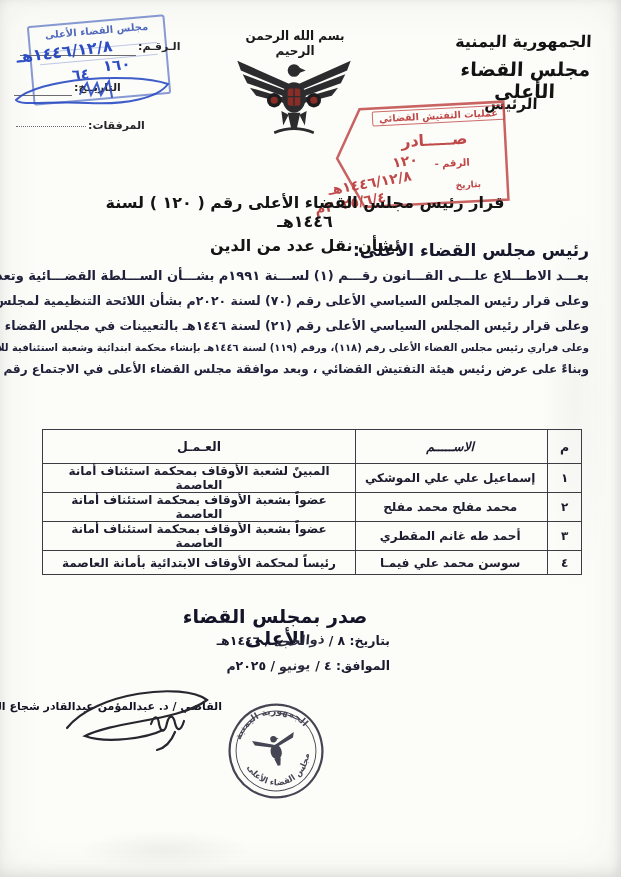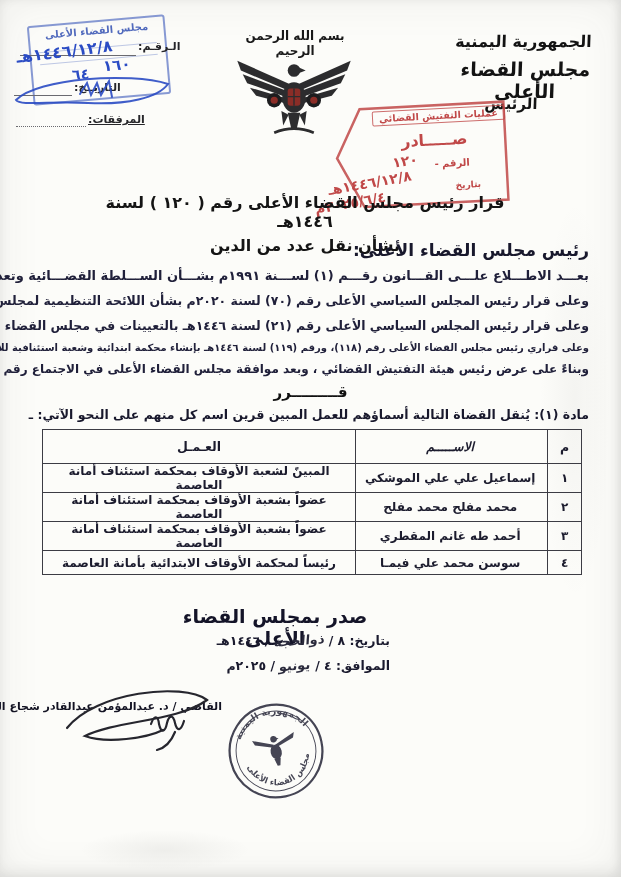--- a/index.html
+++ b/index.html
@@ -83,21 +83,21 @@
   <div class="abs blue-stamp">
     <div class="bs-title">مجلس القضاء الأعلى</div>
     <div class="bs-line"></div>
     <div class="bs-line"></div>
   </div>
 
   <div class="abs lh-label" style="left:138px;top:40px;">الـرقـم:</div>
   <div class="abs lh-line" style="left:20px;top:55px;width:116px;"></div>
   <div class="abs lh-label" style="left:74px;top:81px;">التاريــخ:</div>
   <div class="abs lh-line" style="left:14px;top:95px;width:58px;"></div>
-  <div class="abs lh-label" style="left:88px;top:113px;text-decoration:underline;">المرفقات:</div>
+  <div class="abs lh-label" style="left:88px;top:119px;">المرفقات:</div>
   <div class="abs lh-line" style="left:16px;top:126px;width:70px;border-top-style:dotted;"></div>
 
   <div class="abs hw-blue" style="left:16px;top:42px;font-size:16px;transform:rotate(-7deg);">١٤٤٦/١٢/٨هـ</div>
   <div class="abs hw-blue" style="left:103px;top:56px;font-size:15px;transform:rotate(-5deg);">١٦٠</div>
   <div class="abs hw-blue" style="left:72px;top:66px;font-size:14px;transform:rotate(-4deg);">٦٤</div>
   <svg class="abs" style="left:8px;top:70px;" width="172" height="46" viewBox="0 0 172 46">
     <g fill="none" stroke="#2b4cc4" stroke-width="2" opacity=".9" stroke-linecap="round">
       <path d="M8 30 C30 8 122 2 160 14 C150 28 118 35 80 33 C42 31 12 36 8 30 Z"></path>
       <path d="M72 24 l7 -11 l4 12 l6 -12 l4 12 l8 -14 l3 16"></path>
     </g>
@@ -153,23 +153,21 @@
   <div class="abs salutation">رئيس مجلس القضاء الأعلى:</div>
 
   <div class="abs preamble">
     <div class="p-l1">بعـــد الاطـــلاع علـــى القـــانون رقـــم (١) لســـنة ١٩٩١م بشـــأن الســـلطة القضـــائية وتعديلاتـــه</div>
     <div class="p-l2">وعلى قرار رئيس المجلس السياسي الأعلى رقم (٧٠) لسنة ٢٠٢٠م بشأن اللائحة التنظيمية لمجلس القضاء الأعلى،</div>
     <div class="p-l3">وعلى قرار رئيس المجلس السياسي الأعلى رقم (٢١) لسنة ١٤٤٦هـ بالتعيينات في مجلس القضاء الأعلى،</div>
     <div class="p-l4">وعلى قراري رئيس مجلس القضاء الأعلى رقم (١١٨)، ورقم (١١٩) لسنة ١٤٤٦هـ بإنشاء محكمة ابتدائية وشعبة استئنافية للأوقاف بأمانة العاصمة،</div>
     <div class="p-l5">وبناءً على عرض رئيس هيئة التفتيش القضائي ، وبعد موافقة مجلس القضاء الأعلى في الاجتماع رقم (٣٥) لسنة ١٤٤٦هـ</div>
   </div>
 
-  <div class="abs decree-word">قـــــــــرر</div>
-
-  <div class="abs article1">مادة (١): يُنقل القضاة التالية أسماؤهم للعمل المبين قرين اسم كل منهم على النحو الآتي: ـ</div>
+
 
   <table class="transfer" dir="rtl">
     <thead>
       <tr>
         <th class="c-num">م</th>
         <th class="c-name">الاســـــم</th>
         <th class="c-work">العـمـل</th>
       </tr>
     </thead>
     <tbody>

